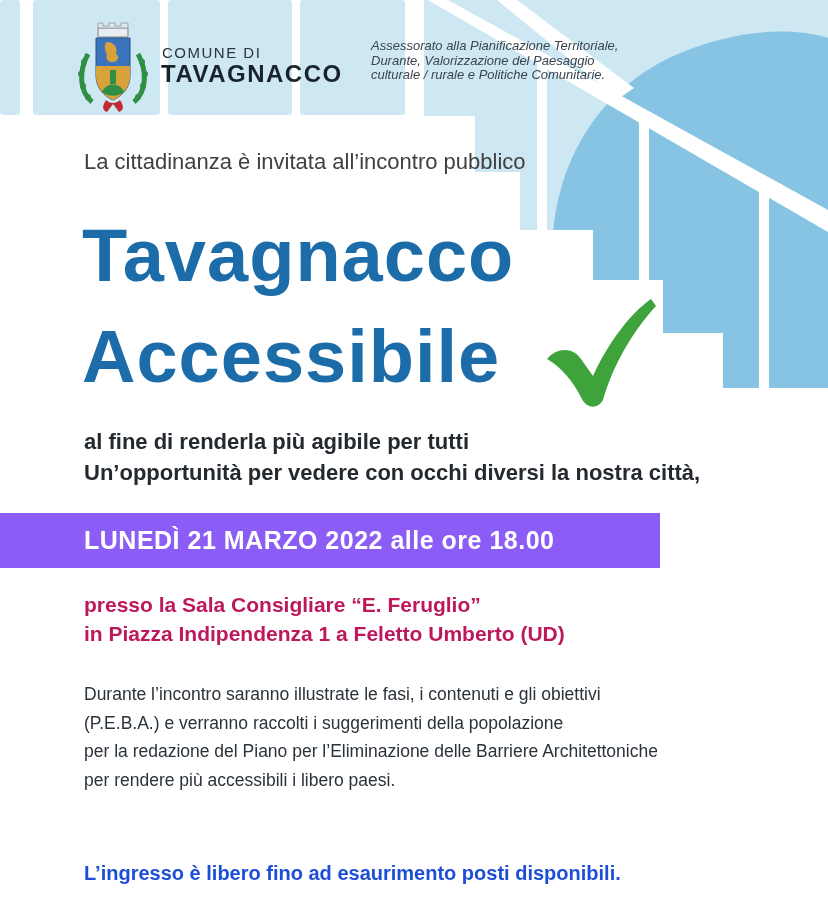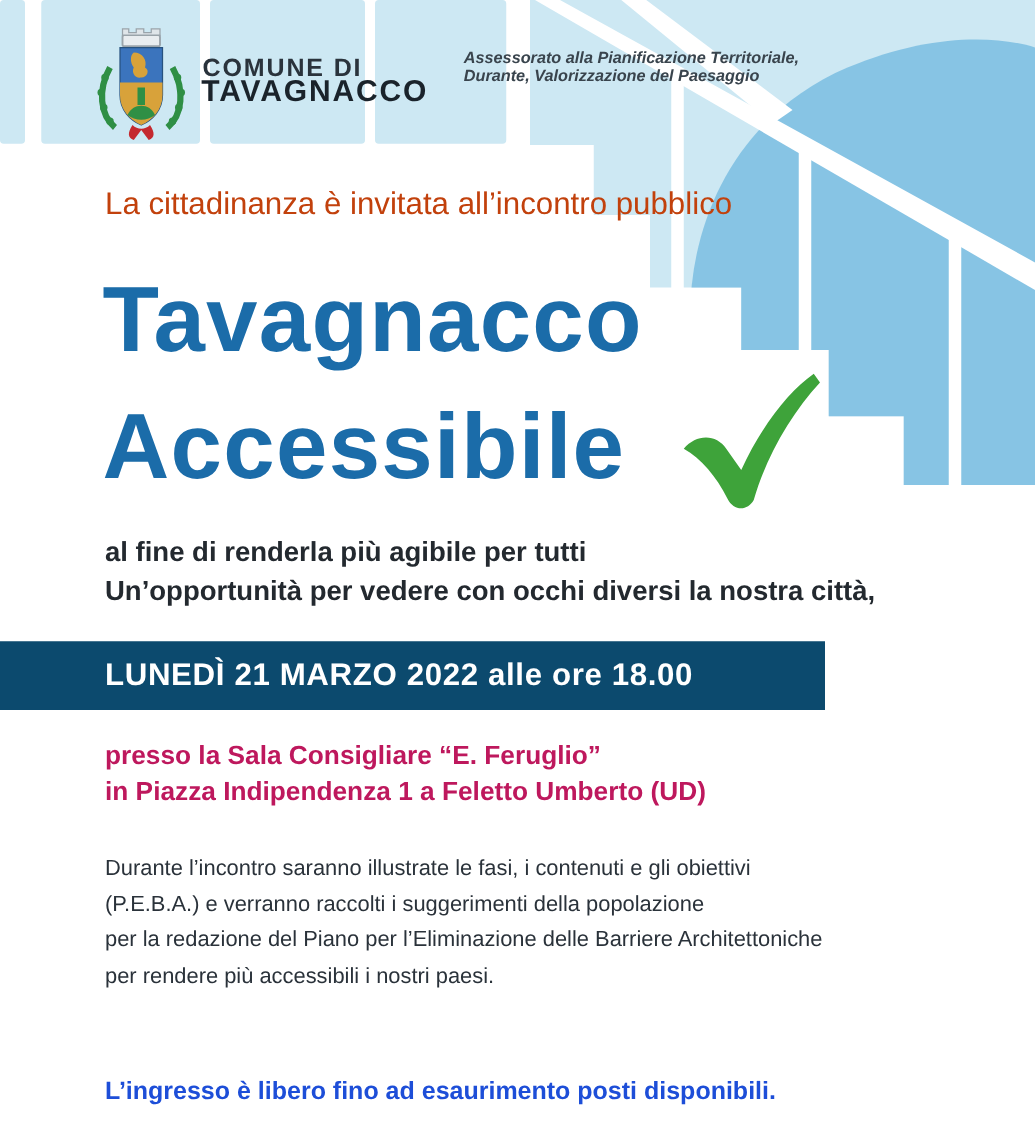--- a/index.html
+++ b/index.html
@@ -3,30 +3,30 @@
 <meta charset="utf-8">
 <style>
   html,body{margin:0;padding:0;background:#ffffff;}
   .poster{
     position:relative;width:828px;height:901px;background:#ffffff;
     overflow:hidden;font-family:"Liberation Sans",sans-serif;
   }
   .bg{position:absolute;left:0;top:0;}
   .abs{position:absolute;}
 
-  .muni-label{font-size:20px;letter-spacing:1.5px;color:#2a333c;font-weight:700;}
+  .muni-label{font-size:15px;letter-spacing:1.5px;color:#2a333c;font-weight:400;}
   .muni-name{font-size:24px;letter-spacing:1.5px;color:#1a232b;font-weight:800;}
-  .dept{font-size:13px;font-style:italic;color:#39444d;line-height:14.5px;font-weight:700;}
+  .dept{font-size:13px;font-style:italic;color:#39444d;line-height:14.5px;font-weight:400;}
 
-  .invite{font-size:25px;color:#c2410c;font-weight:500;}
+  .invite{font-size:22px;color:#404040;font-weight:500;}
   .title{font-size:74px;font-weight:800;color:#1b6ca9;letter-spacing:1px;line-height:101px;}
   .subtitle{font-size:22px;font-weight:700;color:#23292f;line-height:31px;}
 
   .banner{
-    background:#0c4a6e;width:660px;height:55px;display:flex;align-items:center;
+    background:#8b5cf6;width:660px;height:55px;display:flex;align-items:center;
   }
   .banner-text{color:#ffffff;font-weight:700;font-size:25px;margin-left:84px;letter-spacing:.5px;}
 
   .venue{font-size:21px;font-weight:700;color:#be185d;line-height:29px;}
   .desc{font-size:17.5px;color:#2a323a;line-height:28.5px;font-weight:400;}
   .admission{font-size:20px;font-weight:700;color:#1d4ed8;}
 </style>
 </head>
 <body>
 
@@ -86,20 +86,21 @@
 
     <path d="M32,80 C28,86 28,90 33,92 L39,84 L45,92 C50,90 50,86 46,80 C42,84 36,84 32,80 Z" fill="#c4292f"></path>
   </svg>
 
   <div class="abs muni-label" style="left:162px;top:44px;">COMUNE DI</div>
   <div class="abs muni-name" style="left:161px;top:60px;">TAVAGNACCO</div>
 
   <div class="abs" style="left:371px;top:39px;">
     <div class="dept">Assessorato alla Pianificazione Territoriale,</div>
     <div class="dept">Durante, Valorizzazione del Paesaggio</div>
+    <div class="dept">culturale / rurale e Politiche Comunitarie.</div>
   </div>
 
   <div class="abs invite" style="left:84px;top:149px;">La cittadinanza è invitata all’incontro pubblico</div>
 
   <div class="abs" style="left:82px;top:205px;">
     <div class="title">Tavagnacco</div>
     <div class="title">Accessibile</div>
   </div>
 
   <svg class="abs" style="left:543px;top:297px;" width="114" height="112" viewBox="0 0 114 112">
@@ -118,18 +119,18 @@
 
   <div class="abs" style="left:84px;top:590px;">
     <div class="venue">presso la Sala Consigliare “E. Feruglio”</div>
     <div class="venue">in Piazza Indipendenza 1 a Feletto Umberto (UD)</div>
   </div>
 
   <div class="abs" style="left:84px;top:680px;">
     <div class="desc">Durante l’incontro saranno illustrate le fasi, i contenuti e gli obiettivi</div>
     <div class="desc">(P.E.B.A.) e verranno raccolti i suggerimenti della popolazione</div>
     <div class="desc">per la redazione del Piano per l’Eliminazione delle Barriere Architettoniche</div>
-    <div class="desc">per rendere più accessibili i nostri paesi.</div>
+    <div class="desc">per rendere più accessibili i libero paesi.</div>
   </div>
 
   <div class="abs admission" style="left:84px;top:862px;">L’ingresso è libero fino ad esaurimento posti disponibili.</div>
 
 </div>
 
 </body></html>

